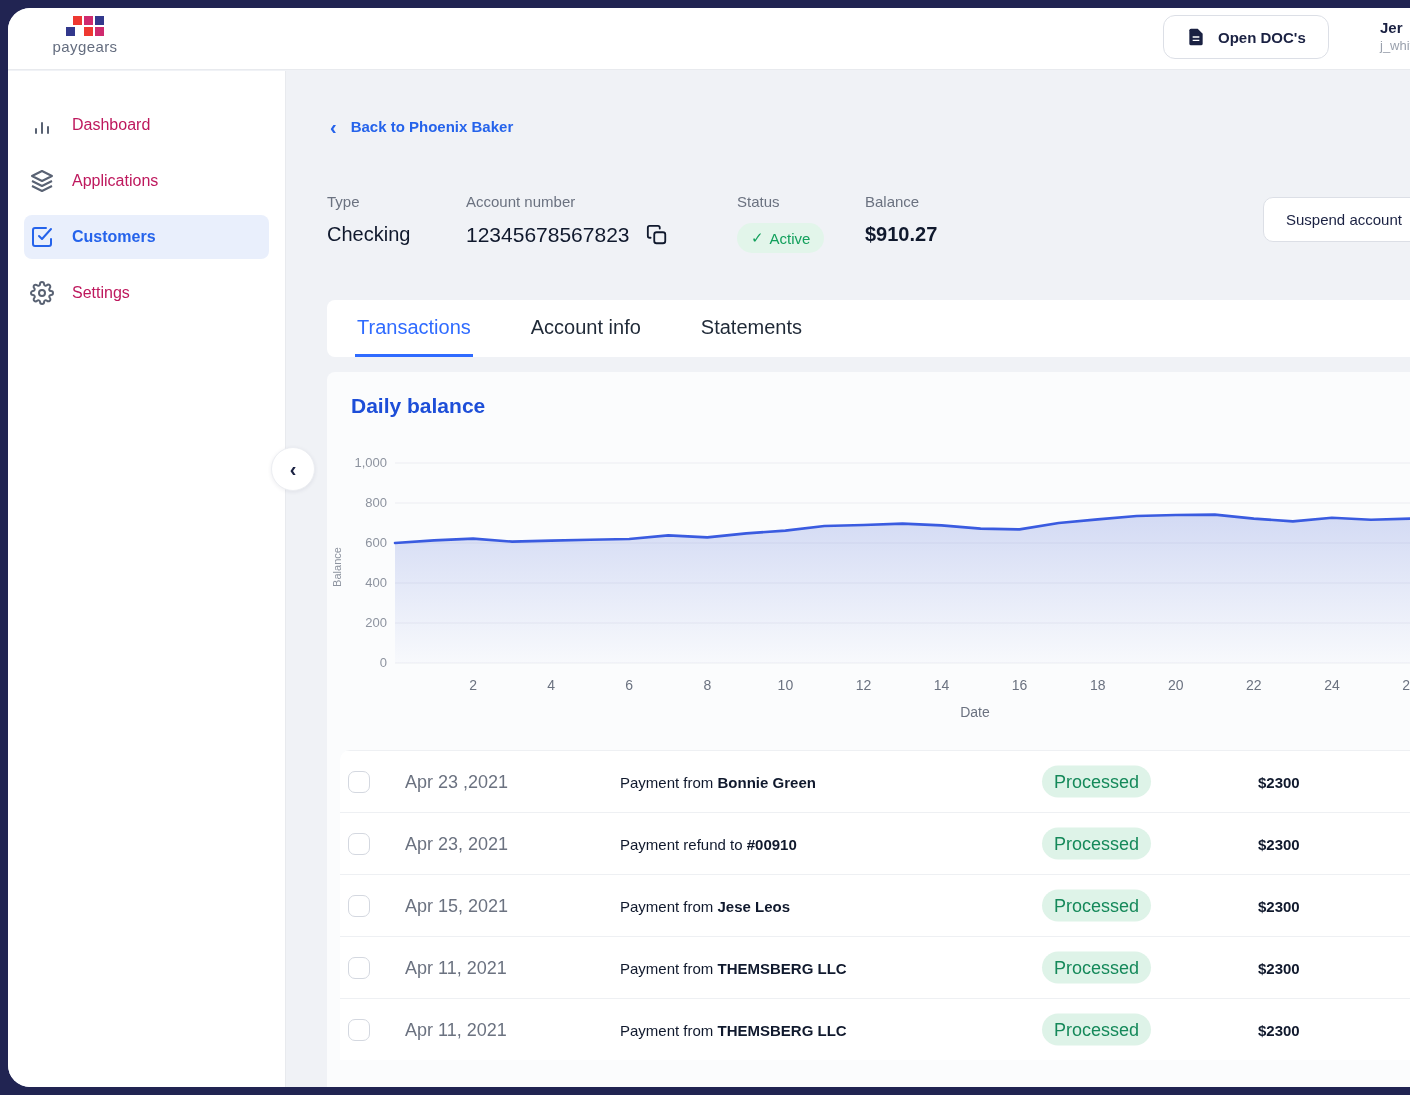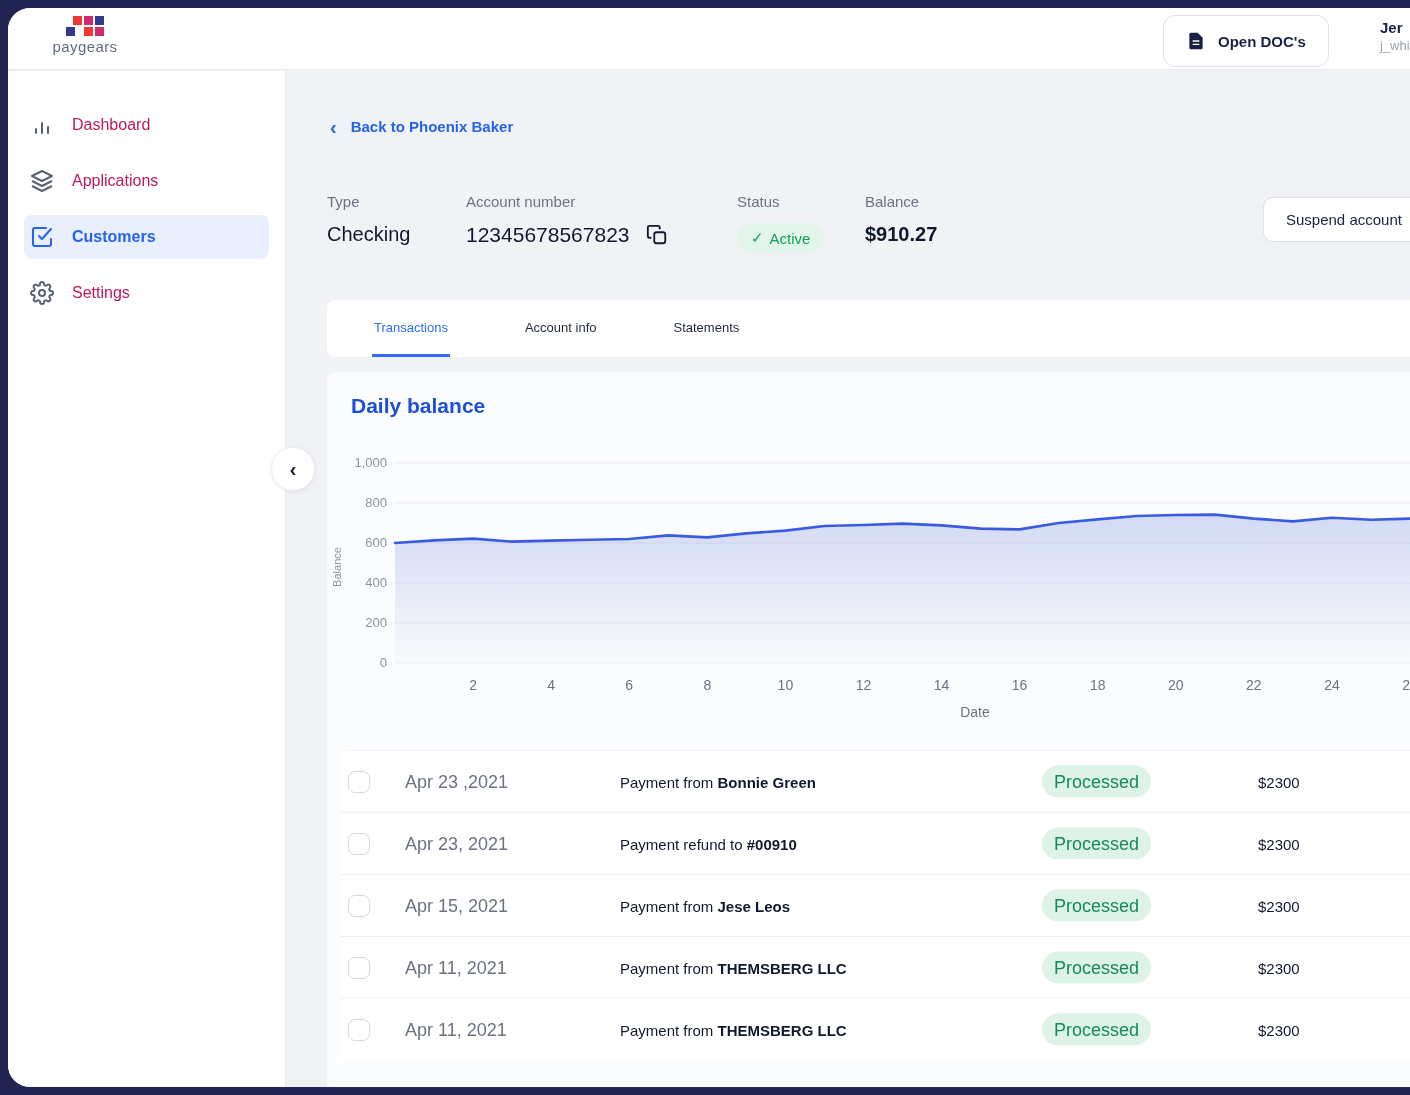--- a/index.html
+++ b/index.html
@@ -8,21 +8,21 @@
   .app { position:absolute; left:8px; top:8px; width:1402px; height:1079px; background:#f0f2f6;
          border-radius:22px 0 0 22px; overflow:hidden; }
   
   .topbar { position:absolute; left:0; top:0; width:100%; height:62px; background:#fff;
             border-bottom:1px solid #e8eaee; }
   .logo { position:absolute; left:42px; top:8px; width:70px; text-align:center; }
   .logo-grid { display:flex; flex-direction:column; gap:2px; width:38px; margin:0 auto; }
   .lrow { display:flex; gap:2px; }
   .sq { width:9px; height:9px; }
   .logo-text { font-size:15px; color:#646d7f; letter-spacing:.4px; margin-top:2px; }
-  .docs-btn { position:absolute; left:1155px; top:7px; height:52px; padding:0 22px; background:#fff;
+  .docs-btn { position:absolute; left:1155px; top:7px; height:44px; padding:0 22px; background:#fff;
               border:1px solid #dcdfe6; border-radius:12px; display:flex; align-items:center; gap:12px;
               font-size:15px; font-weight:700; color:#1a2142; cursor:pointer; }
   .userbox { position:absolute; left:1372px; top:10px; line-height:1.3; cursor:pointer; white-space:nowrap; }
   .user-name { font-size:15px; font-weight:700; color:#1a2142; }
   .user-handle { font-size:13px; color:#9aa1ad; }
   
   .sidebar { position:absolute; left:0; top:63px; width:278px; bottom:0; background:#fff;
              border-right:1px solid #e8eaee; padding-top:32px; }
   .side-nav { display:flex; flex-direction:column; gap:12px; }
   .side-item { display:flex; align-items:center; gap:18px; height:44px; margin:0 16px; padding-left:6px;
@@ -47,43 +47,43 @@
   .pill { display:inline-flex; align-items:center; gap:6px; background:#e2f5ea; color:#12a05c;
           font-size:15px; font-weight:500; border-radius:999px; padding:6px 14px; }
   .balance-val { font-weight:700; }
   .suspend-btn { position:absolute; left:976px; top:126px; height:45px; width:170px; background:#fff;
                  border:1px solid #dcdfe6; border-radius:10px; font-size:15px; font-weight:500;
                  color:#1a2142; text-align:left; padding-left:22px; white-space:nowrap; cursor:pointer;
                  font-family:"Liberation Sans", sans-serif; }
   
   .tabbar { position:absolute; left:40px; top:229px; right:0; height:57px; background:#fff;
             border-radius:8px 0 0 8px; display:flex; align-items:stretch; gap:56px; padding-left:28px; }
-  .tab { display:flex; align-items:center; font-size:13px; color:#1f2937; font-weight:500;
-         border-bottom:3px solid transparent; cursor:pointer; padding:0 2px;margin-left:17px; }
+  .tab { display:flex; align-items:center; font-size:20px; color:#1f2937; font-weight:500;
+         border-bottom:3px solid transparent; cursor:pointer; padding:0 2px; }
   .tab.active { color:#2f6bff; border-bottom-color:#2f6bff; font-weight:500; }
   
   .panel { position:absolute; left:40px; top:301px; right:0; bottom:-70px; background:#fbfcfd;
            border-radius:8px 0 0 0; }
   .chart-title { position:absolute; left:24px; top:22px; font-size:21px; font-weight:700; color:#1d4ed8; }
   #chart-svg { position:absolute; left:0; top:0; }
   
   .txn-table { position:absolute; left:13px; top:378px; right:0; border-radius:10px 0 0 0; overflow:hidden; }
   .thead { position:relative; height:56px; background:#eef0f4; }
   .trow { position:relative; height:62px; background:#fff; border-top:1px solid #eef0f3; }
   .cbx { position:absolute; left:8px; top:50%; transform:translateY(-50%); width:22px; height:22px;
          border:1.5px solid #d4d8e0; border-radius:7px; background:#fff; cursor:pointer; }
   .cell { position:absolute; top:50%; transform:translateY(-50%); white-space:nowrap; }
   .c-date { left:65px; } .c-desc { left:280px; } .c-status { left:702px; } .c-amt { left:918px; }
   .hcell { font-size:12px; font-weight:700; color:#6b7280; letter-spacing:.4px; }
   .d-date { font-size:18px; color:#6b7280; }
   .d-desc { font-size:15px; color:#10192d; }
   .d-desc b { font-weight:700; }
   .status-pill { background:#def3e8; color:#15895a; font-size:18px; font-weight:500;
                  border-radius:999px; padding:6px 12px; }
-  .d-amt { font-size:15px; font-weight:400; color:#10192d; }
+  .d-amt { font-size:15px; font-weight:700; color:#10192d; }
   .axis-text { font-family:"Liberation Sans", sans-serif; }
 </style>
 </head>
 <body>
 
 <div class="frame">
   <div class="app">
 
     <header class="topbar">
       <div class="logo">

